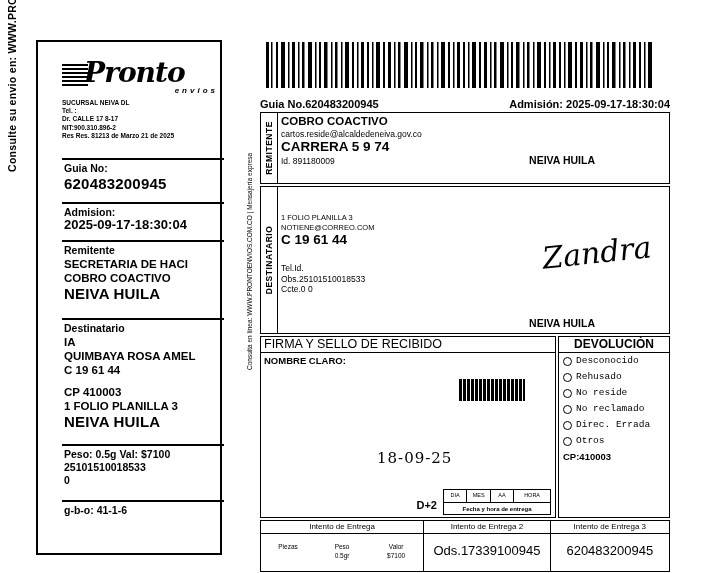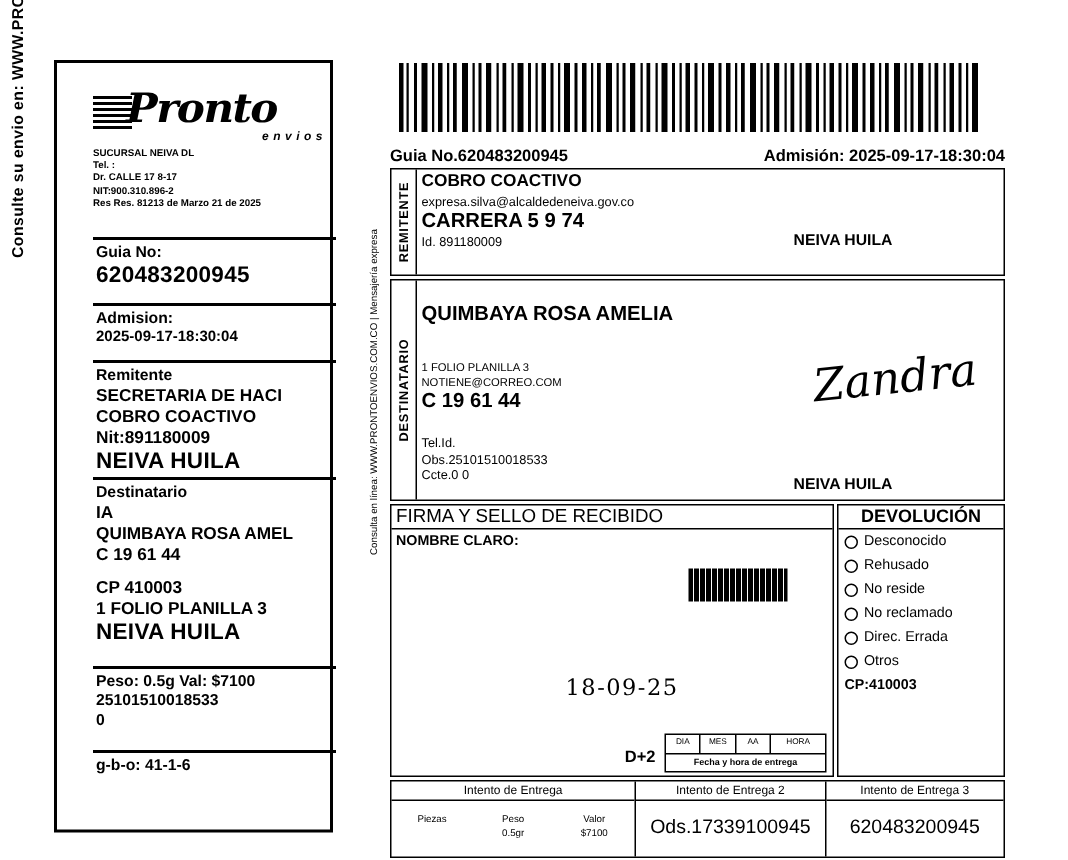--- a/index.html
+++ b/index.html
@@ -117,21 +117,21 @@
     font-weight: bold;
     line-height: 18px;
     letter-spacing: 0.2px;
   }
   .lbl-mid {
     font-size: 11.5px;
     font-weight: bold;
     line-height: 14px;
   }
   .lbl-tiny {
-    font-size: 10px;
+    font-size: 13px;
     line-height: 11px;
     font-weight: bold;
   }
 
   
   .right-sheet {
     position: absolute;
     left: 250px;
     top: 40px;
     width: 424px;
@@ -275,20 +275,21 @@
     text-align: center;
     border-bottom: 1.5px solid #000;
     line-height: 15px;
   }
   .devol-item {
     font-size: 9.5px;
     line-height: 16px;
     padding-left: 4px;
     display: flex;
     align-items: center;
+    font-family: Liberation Mono, monospace;
   }
   .circ {
     width: 7px;
     height: 7px;
     border: 1.2px solid #000;
     border-radius: 50%;
     display: inline-block;
     margin-right: 4px;
     flex: none;
   }
@@ -378,21 +379,20 @@
 
       <div class="lrow" style="top:160px;height:38px;">
         <div class="lbl-small">Admision:</div>
         <div class="lbl-tiny">2025-09-17-18:30:04</div>
       </div>
 
       <div class="lrow" style="top:198px;height:78px;">
         <div class="lbl-small">Remitente</div>
         <div class="lbl-mid">SECRETARIA DE HACI</div>
         <div class="lbl-mid">COBRO COACTIVO</div>
-        <div class="lbl-mid">Nit:891180009</div>
         <div class="lbl-big">NEIVA HUILA</div>
       </div>
 
       <div class="lrow" style="top:276px;height:126px;">
         <div class="lbl-small">Destinatario</div>
         <div class="lbl-mid">IA</div>
         <div class="lbl-mid">QUIMBAYA ROSA AMEL</div>
         <div class="lbl-mid">C 19 61 44</div>
         <div style="height:8px;"></div>
         <div class="lbl-mid">CP 410003</div>
@@ -500,35 +500,34 @@
       <span>Guia No.620483200945</span>
       <span>Admisión: 2025-09-17-18:30:04</span>
     </div>
 
     <div class="rbox remitente-box">
       <div class="side-tab">
         <span>REMITENTE</span>
       </div>
       <div class="box-content">
         <div class="t-med">COBRO COACTIVO</div>
-        <div class="t-sm">expresa.silva@alcaldedeneiva.gov.co</div>
+        <div class="t-sm">cartos.reside@alcaldedeneiva.gov.co</div>
         <div class="t-big">CARRERA 5 9 74</div>
         <div style="position:relative;height:14px;">
           <div class="t-sm" style="position:absolute;left:0;top:2px;">Id. 891180009</div>
           <div class="ciudad-right" style="top:0;">NEIVA HUILA</div>
         </div>
       </div>
     </div>
 
     <div class="rbox destinatario-box">
       <div class="side-tab">
         <span>DESTINATARIO</span>
       </div>
       <div class="box-content">
-        <div class="t-big" style="margin-top:12px;">QUIMBAYA ROSA AMELIA</div>
         <div style="height:24px;"></div>
         <div class="t-xs">1 FOLIO PLANILLA 3</div>
         <div class="t-xs">NOTIENE@CORREO.COM</div>
         <div class="t-big">C 19 61 44</div>
         <div style="height:16px;"></div>
         <div class="t-sm">Tel.Id.</div>
         <div class="t-sm">Obs.25101510018533</div>
         <div class="t-sm">Ccte.0 0</div>
         <div class="ciudad-right" style="bottom:2px;">NEIVA HUILA</div>
         <div class="scribble" style="right:14px;top:46px;font-size:30px;transform:rotate(-6deg);">Zandra</div>

